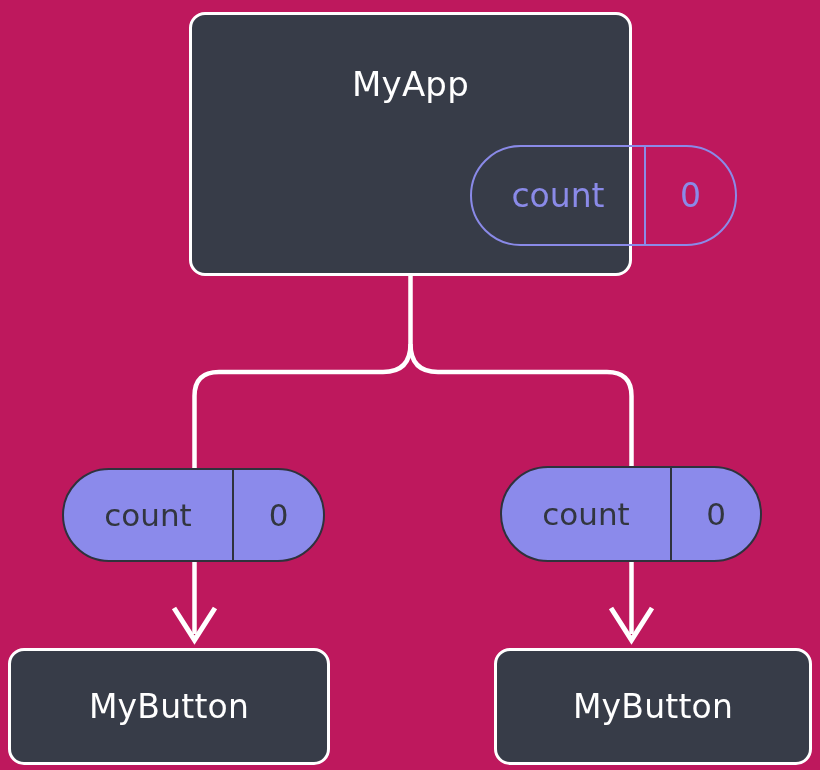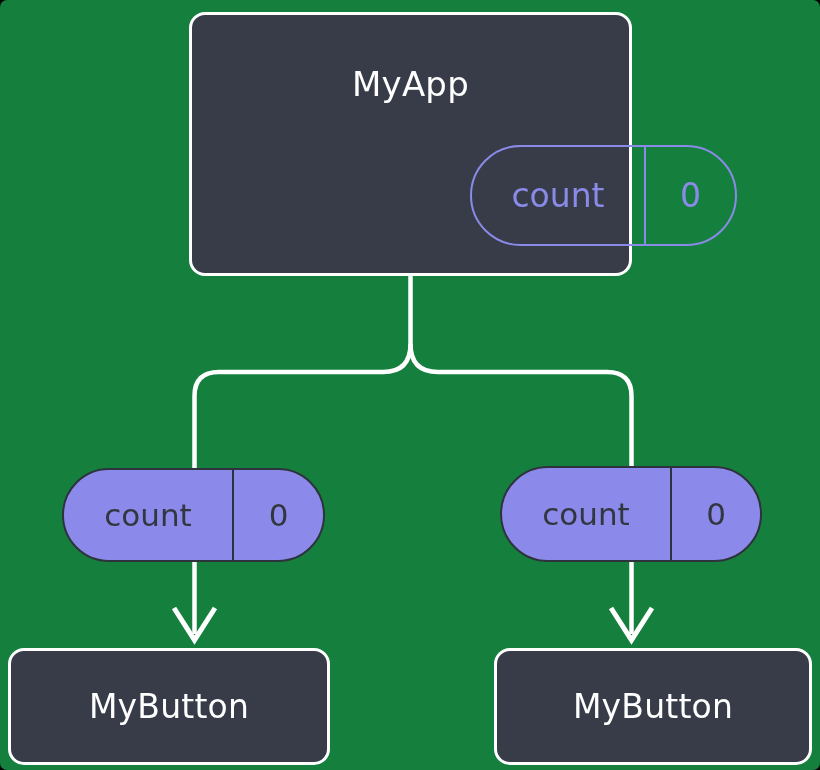--- a/index.html
+++ b/index.html
@@ -11,22 +11,21 @@
   body {
     width: 820px;
     height: 770px;
     overflow: hidden;
     font-family: "DejaVu Sans", "Liberation Sans", sans-serif;
   }
   #canvas {
     position: relative;
     width: 820px;
     height: 770px;
-    background: #15803d;
-    border-radius: 7px;
+    background: #be185d;
   }
   #wires {
     position: absolute;
     left: 0;
     top: 0;
     width: 820px;
     height: 770px;
     pointer-events: none;
   }
 

